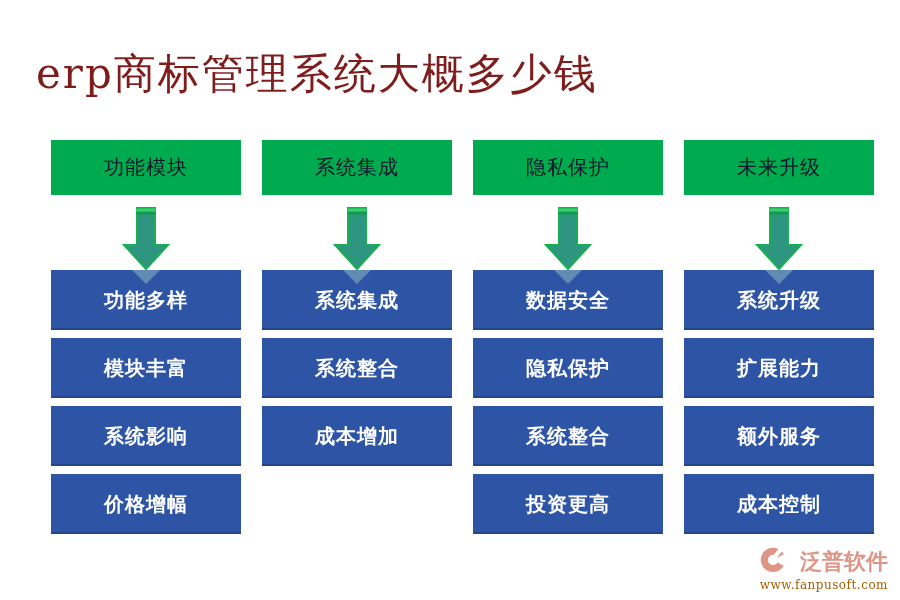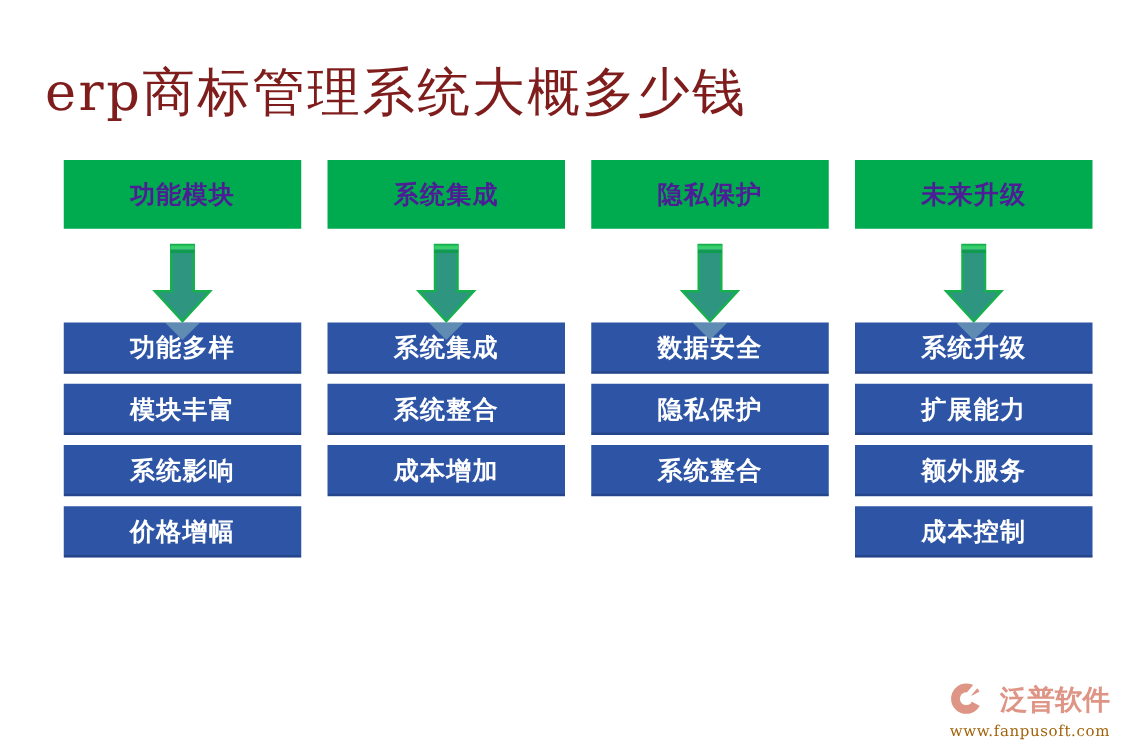--- a/index.html
+++ b/index.html
@@ -15,34 +15,34 @@
     margin: 0; 
     font-family: "DejaVu Serif", "Liberation Serif", serif;
     font-weight: 400; font-size: 42px; letter-spacing: 2px;
     color: #7f1d1d; white-space: nowrap; padding-left: 36px;
   }
 
   .columns { position: absolute; top: 128px; left: 51px; display: flex; gap: 21px; }
   .column { width: 190px; display: flex; flex-direction: column; }
 
   .header-box {
-    height: 55px; background: #00AB50; color: #4c1d95;
+    height: 55px; background: #00AB50; color: #0f172a;
     display: flex; align-items: center; justify-content: center;
-    font-size: 20px; font-weight: 700; letter-spacing: 1px;
+    font-size: 20px; font-weight: 400; letter-spacing: 1px; margin-top: 12px;
   }
 
   .arrow-area { position: relative; height: 75px; }
   .arrow-svg {
     position: absolute; top: 12px; left: 50%;
     transform: translateX(-50%);
     overflow: visible; z-index: 2;
   }
 
   .item-box {
-    height: 41px; margin-bottom: 8px;
+    height: 60px; margin-bottom: 8px;
     background: #2E55A5; color: #ffffff;
     display: flex; align-items: center; justify-content: center;
     font-size: 20px; font-weight: 700; letter-spacing: 1px;
     box-shadow: inset 0 -2px 0 rgba(10, 25, 60, 0.25);
   }
 
   .watermark { position: absolute; right: 12px; bottom: 8px; text-align: right; color: #DE9586; }
   .brand-row {
     display: flex; align-items: center; justify-content: flex-end; gap: 13px;
     font-family: "DejaVu Serif", "Liberation Serif", serif;
@@ -100,20 +100,21 @@
         <svg class="arrow-svg" width="46" height="78" viewBox="0 0 46 78">
           <polygon points="14,1 32,1 32,38 45,38 23,62 1,38 14,38" fill="#2E9580" stroke="#17B04F" stroke-width="2" stroke-linejoin="miter"></polygon>
           <rect x="13.5" y="1.5" width="19" height="3" fill="#36CF6B"></rect>
           <rect x="13.5" y="5" width="19" height="2.5" fill="#119B51"></rect>
           <polygon points="9,63 37,63 23,77" fill="#9ED0C8" opacity="0.45"></polygon>
         </svg>
       </div>
       <div class="item-box">数据安全</div>
       <div class="item-box">隐私保护</div>
       <div class="item-box">系统整合</div>
+      <div class="item-box">投资更高</div>
     </div>
 
     <div class="column">
       <div class="header-box">未来升级</div>
       <div class="arrow-area">
         <svg class="arrow-svg" width="46" height="78" viewBox="0 0 46 78">
           <polygon points="14,1 32,1 32,38 45,38 23,62 1,38 14,38" fill="#2E9580" stroke="#17B04F" stroke-width="2" stroke-linejoin="miter"></polygon>
           <rect x="13.5" y="1.5" width="19" height="3" fill="#36CF6B"></rect>
           <rect x="13.5" y="5" width="19" height="2.5" fill="#119B51"></rect>
           <polygon points="9,63 37,63 23,77" fill="#9ED0C8" opacity="0.45"></polygon>

